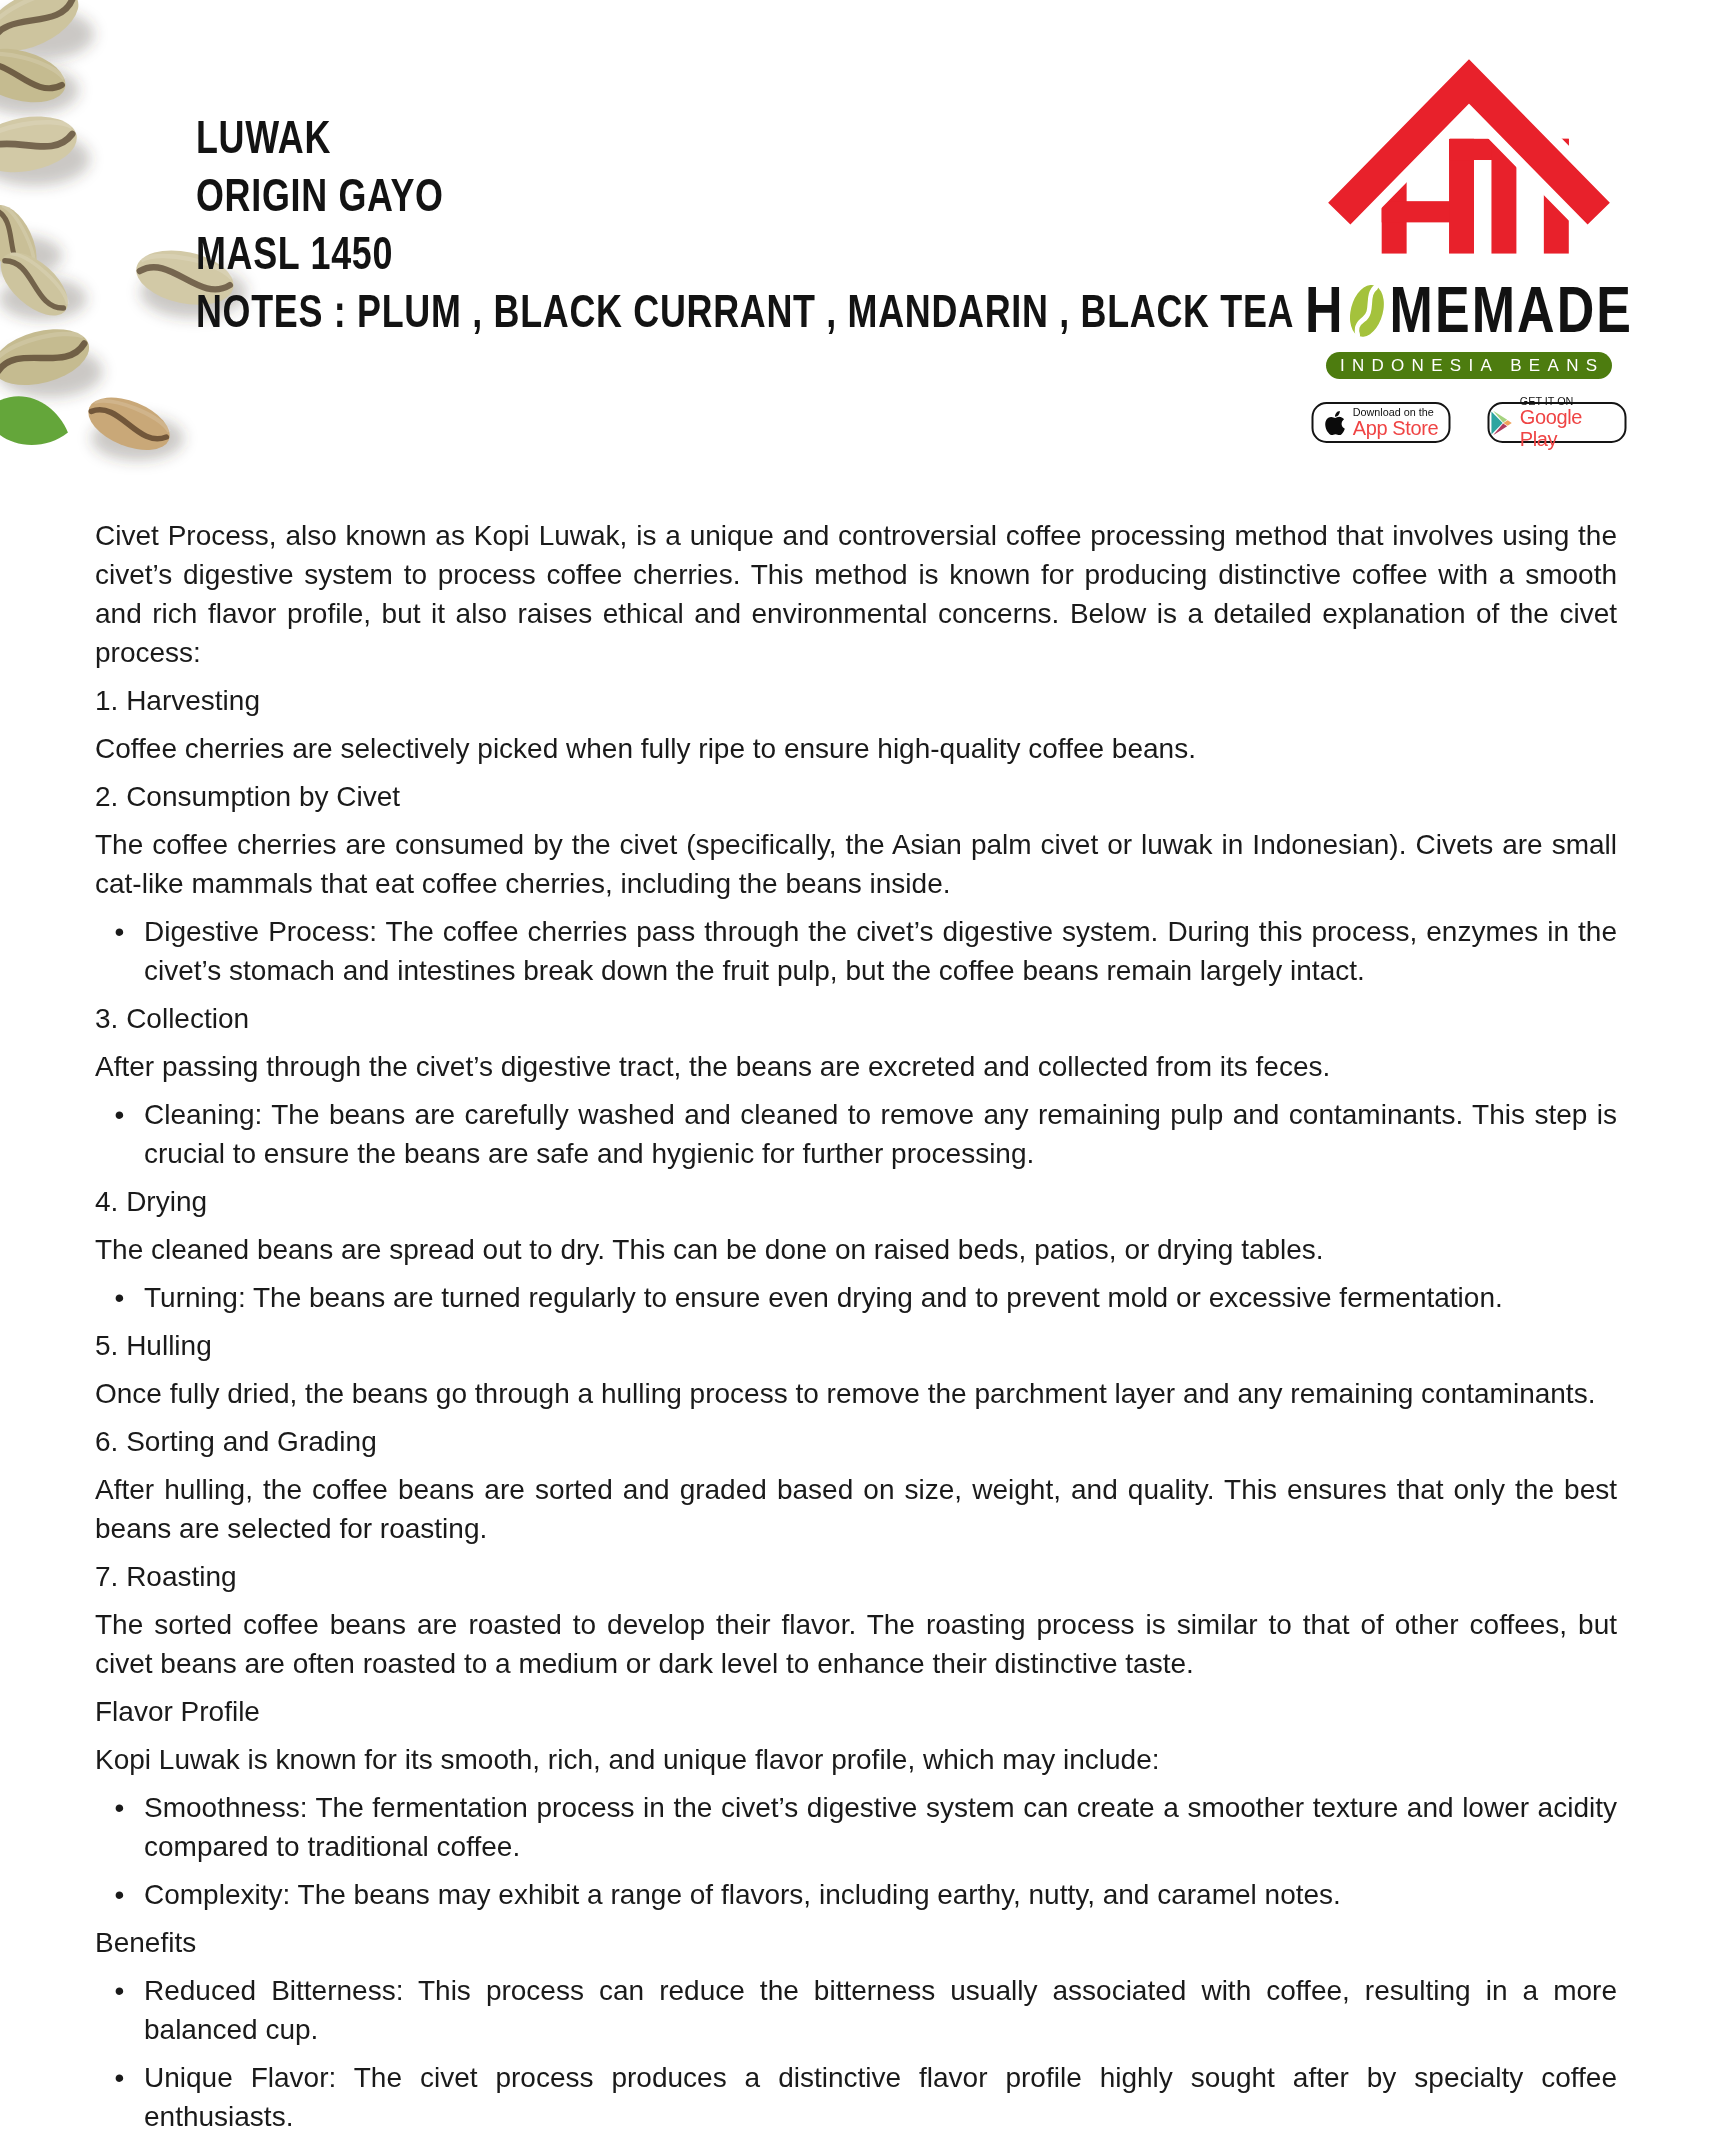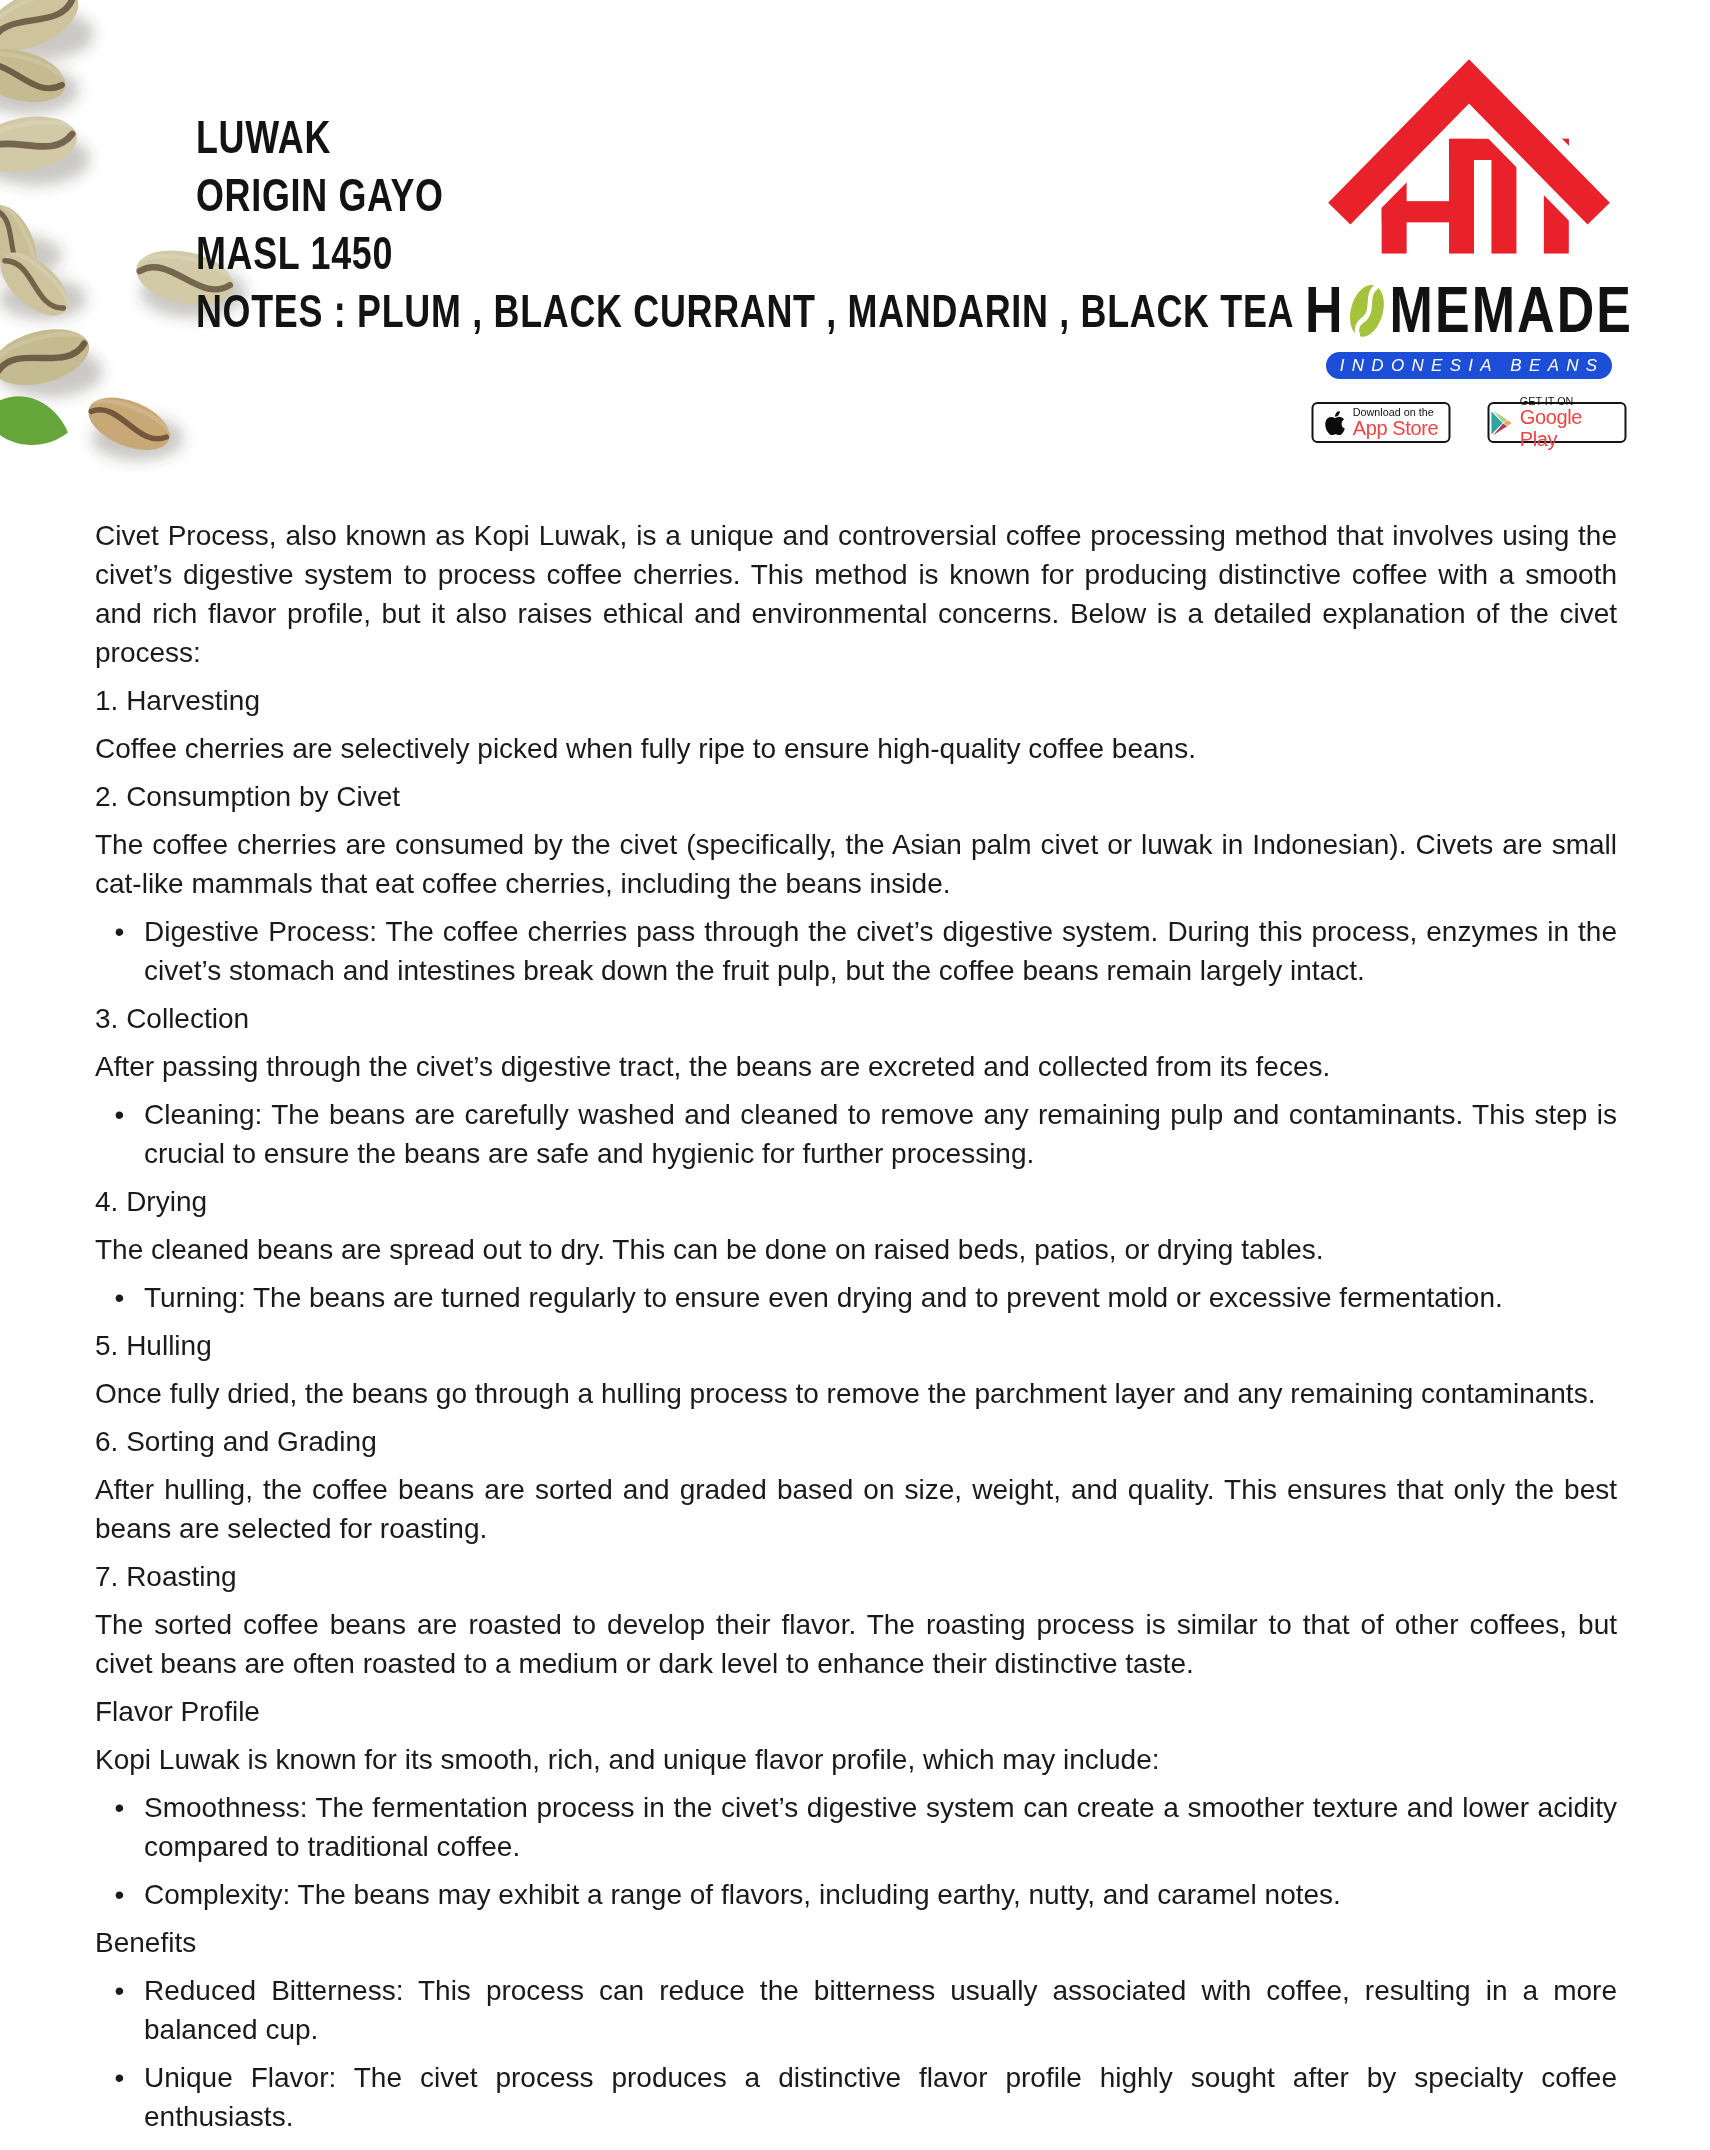--- a/index.html
+++ b/index.html
@@ -13,25 +13,25 @@
     font-size:46px;line-height:58px;font-weight:700;letter-spacing:0.9px;color:#131313;}
   .product-header div{white-space:normal;}
 
   
   .brand{position:absolute;left:1303px;top:41px;width:331px;height:409px;}
   .brand-house{position:absolute;top:2.6px;left:50%;transform:translateX(-50%);}
   .wordmark{position:absolute;top:231px;left:50%;transform:translateX(-50%) scaleX(0.8);
     display:flex;align-items:center;font-size:65px;font-weight:700;letter-spacing:2.6px;color:#121212;white-space:nowrap;}
   .wordmark svg{margin:0 2.6px;}
   .tagline-pill{position:absolute;top:311px;left:50%;transform:translateX(-50%);
-    width:286px;height:27px;border-radius:13.8px;background:#1d4ed8;color:#ffffff;
+    width:286px;height:27px;border-radius:13.8px;background:#4d7c0f;color:#ffffff;
     font-size:17px;font-weight:400;letter-spacing:7.3px;text-indent:7.3px;
-    display:flex;align-items:center;justify-content:center;white-space:nowrap;font-style:italic;}
+    display:flex;align-items:center;justify-content:center;white-space:nowrap;}
   .badges{position:absolute;top:361px;left:50%;transform:translateX(-50%);display:flex;gap:37px;}
-  .badge{width:139px;height:41px;box-sizing:border-box;border:2.2px solid #141414;border-radius:6px;
+  .badge{width:139px;height:41px;box-sizing:border-box;border:2.2px solid #141414;border-radius:15px;
     background:#fff;display:flex;align-items:center;justify-content:center;gap:6.9px;}
   .badge-txt{display:flex;flex-direction:column;justify-content:center;}
   .badge-small{font-size:10.8px;line-height:12.5px;color:#111;}
   .badge-big{font-size:20px;line-height:21.5px;color:#ef4444;letter-spacing:-0.4px;}
 
   
   .article{position:absolute;left:86px;top:507px;width:1540px;
     font-size:28px;line-height:39px;text-align:justify;color:#1a1a1a;}
   .article p{margin:9px;}
   .blk-li{position:relative;padding-left:49px;}

